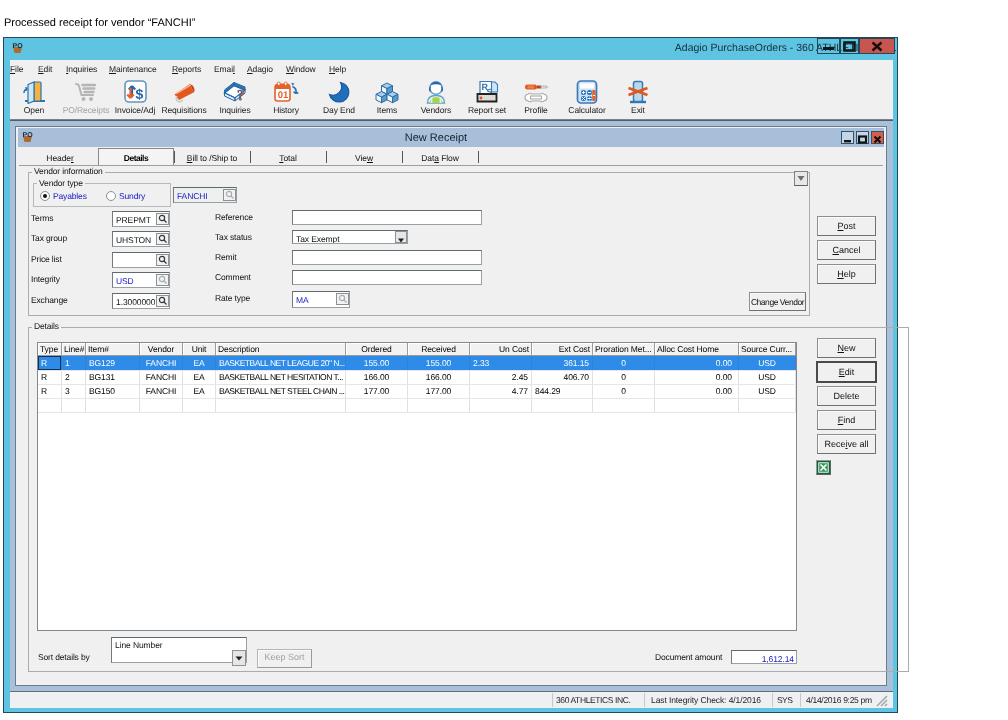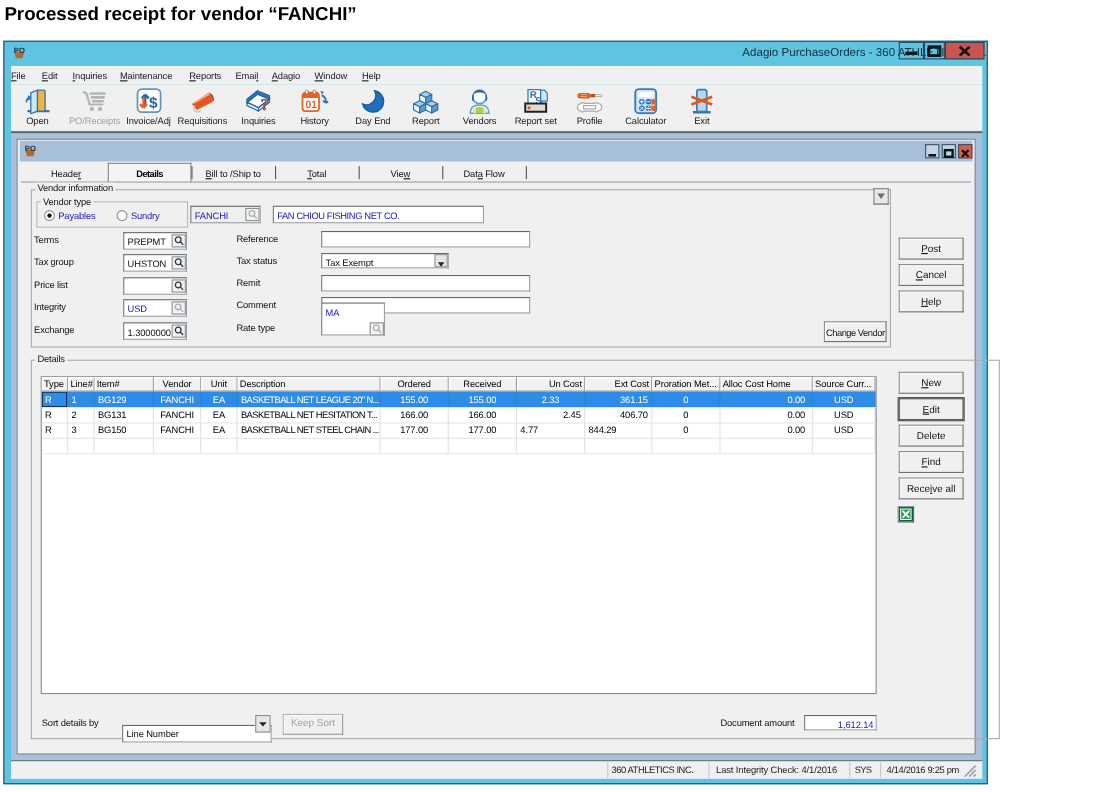--- a/index.html
+++ b/index.html
@@ -1,19 +1,19 @@
 <!DOCTYPE html>
 <html><head>
 <meta charset="utf-8">
 <style>
 * { margin:0; padding:0; box-sizing:border-box; }
 html,body { width:1008px; height:720px; background:#fff; font-family:"Liberation Sans", sans-serif; overflow:hidden; -webkit-font-smoothing:antialiased; text-rendering:geometricPrecision; }
 .abs { position:absolute; }
 #page { position:relative; width:1008px; height:720px; }
-#heading { left:4px; top:3px; font-size:17px; font-weight:bold; color:#000; letter-spacing:0px; }
+#heading { left:4px; top:17px; font-size:11px; font-weight:normal; color:#000; letter-spacing:0px; }
 
 #win { left:3px; top:37px; width:895px; height:676px; background:#5fc4e2; border:1px solid #23485a; }
 #title { left:0; top:0; width:893px; height:21px; }
 #title .t { position:absolute; left:8px; right:0; top:4px; text-align:right; font-size:10.5px; color:#13303c; }
 .winbtn { position:absolute; top:0px; height:16px; border:1px solid #23485a; text-align:center; }
 #btn-min { left:813px; width:23px; }
 #btn-max { left:836px; width:19px; }
 #btn-close { left:855px; width:36px; background:#c9564e; }
 
 #menubar { left:6px; top:22px; width:883px; height:17px; background:#f0f0f0; font-size:8.5px; letter-spacing:-0.1px; color:#1a1a1a; }
@@ -168,21 +168,21 @@
             <path d="M7.5 5.8 L13 8.6 L13 14.2 L7.5 11.4 Z" fill="#eef7fc"></path>
             <path d="M18.5 5.8 L13 8.6 L13 14.2 L18.5 11.4 Z" fill="#569ccd"></path>
             <path d="M7.5 11.5 L13 14.3 L7.5 17.1 L2 14.3 Z" fill="#a7cde9"></path>
             <path d="M2 14.3 L7.5 17.1 L7.5 22.7 L2 19.9 Z" fill="#eef7fc"></path>
             <path d="M13 14.3 L7.5 17.1 L7.5 22.7 L13 19.9 Z" fill="#569ccd"></path>
             <path d="M18.5 11.5 L24 14.3 L18.5 17.1 L13 14.3 Z" fill="#a7cde9"></path>
             <path d="M13 14.3 L18.5 17.1 L18.5 22.7 L13 19.9 Z" fill="#eef7fc"></path>
             <path d="M24 14.3 L18.5 17.1 L18.5 22.7 L24 19.9 Z" fill="#569ccd"></path>
           </g>
         </svg>
-        <div class="lbl">Report</div>
+        <div class="lbl">Items</div>
       </div>
       <div class="tool" style="left:396px">
         <svg width="26" height="24" viewBox="0 0 26 24">
           <circle cx="13" cy="8" r="6.2" fill="#fff" stroke="#5ba3d4" stroke-width="1.4"></circle>
           <path d="M7.5 5.5 Q9 1.8 13 1.8 Q17 1.8 18.5 5.5 Q16 4.2 13 4.2 Q10 4.2 7.5 5.5" fill="#2565a8"></path>
           <path d="M6.8 6 Q5.4 9 6.4 11.5 L8 11.5 Q7 9 7.8 6.5 Z M19.2 6 Q20.6 9 19.6 11.5 L18 11.5 Q19 9 18.2 6.5 Z" fill="#2565a8"></path>
           <path d="M4.5 23 Q4.5 15.5 13 15.5 Q21.5 15.5 21.5 23 Z" fill="#fff" stroke="#5ba3d4" stroke-width="1.4"></path>
           <path d="M6.5 23 Q6.5 17 13 17 Q19.5 17 19.5 23 Z" fill="#a8d24a"></path>
           <path d="M8.5 17.5 L8.5 23 M17.5 17.5 L17.5 23" stroke="#e4f2c0" stroke-width="1.8"></path>
         </svg>
@@ -232,20 +232,21 @@
           <path d="M5 22 L21 22" stroke="#2e75ae" stroke-width="2.4"></path>
           <rect x="8.5" y="1.5" width="9" height="20" rx="2" fill="#b9d7ea" stroke="#3a7ab8" stroke-width="1.5"></rect>
           <path d="M3.5 8 L22.5 15 M22.5 8 L3.5 15" stroke="#e2571f" stroke-width="2.4"></path>
         </svg>
         <div class="lbl">Exit</div>
       </div>
     </div>
     <div id="mdi" class="abs">
       <div id="iwin" class="abs">
         <div id="ititle" class="abs">
+            <div class="t">New Receipt</div>
           <svg class="abs" style="left:4px;top:3px" width="11" height="12" viewBox="0 0 11 12">
               <path d="M1 5 L10 5 L8.5 11 L2.5 11 Z" fill="#b06a30"></path>
               <text x="0.5" y="6" font-size="7" font-weight="bold" fill="#1b2f42" font-family="Liberation Sans">PO</text>
             </svg>
           <div id="ibtn-min" class="ibtn" style="left:823px"><svg width="11" height="11">
                 <rect x="2" y="6" width="7" height="2.4" fill="#0c1418"></rect>
               </svg></div>
           <div id="ibtn-max" class="ibtn" style="left:838px"><svg width="11" height="11">
                 <rect x="2" y="2.5" width="7" height="6" fill="none" stroke="#0c1418" stroke-width="2.2"></rect>
               </svg></div>
@@ -283,21 +284,20 @@
           <div class="abs" style="left:88px;top:44px;width:10px;height:10px;border-radius:50%;background:#fdfdfd;border:1px solid #8b9196"></div>
           <div class="flabel bluetxt" style="left:101px;top:44px">Sundry</div>
 
           <div class="field" style="left:155px;top:40px;width:64px;height:16px;background:#eef0ee"><span class="bluetxt">FANCHI</span></div>
           <div class="mag dis" style="left:205px;top:42px">
               <svg width="11" height="10">
                 <circle cx="5" cy="4" r="2.6" fill="none" stroke="#a9adb1" stroke-width="1.2"></circle>
                 <path d="M7 6 L9.5 8.5" stroke="#a9adb1" stroke-width="1.2"></path>
               </svg>
             </div>
-          <div class="field" style="left:230px;top:40px;width:192px;height:16px"><span class="bluetxt" style="letter-spacing:-0.35px">FAN CHIOU FISHING NET CO.</span></div>
 
           <div class="flabel" style="left:13px;top:66px">Terms</div>
           <div class="field" style="left:94px;top:64px;width:58px;height:16px">PREPMT</div>
           <div class="mag" style="left:138px;top:66px">
               <svg width="11" height="10">
                 <circle cx="5" cy="4" r="2.6" fill="none" stroke="#33383f" stroke-width="1.2"></circle>
                 <path d="M7 6 L9.5 8.5" stroke="#33383f" stroke-width="1.2"></path>
               </svg>
             </div>
           <div class="flabel" style="left:13px;top:86px">Tax group</div>
@@ -338,21 +338,21 @@
           <div class="flabel" style="left:197px;top:85px">Tax status</div>
           <div class="field" style="left:274px;top:83px;width:116px;height:14px">Tax Exempt</div>
           <div class="abs" style="left:377px;top:84px;width:12px;height:12px;background:#e6e6e6;border:1px solid #8e9296"><svg width="10" height="10">
                 <path d="M2 3.5 L8 3.5 L5 7.5 Z" fill="#222"></path>
               </svg></div>
           <div class="flabel" style="left:197px;top:105px">Remit</div>
           <div class="field" style="left:274px;top:103px;width:190px;height:15px"></div>
           <div class="flabel" style="left:197px;top:125px">Comment</div>
           <div class="field" style="left:274px;top:123px;width:190px;height:15px"></div>
           <div class="flabel" style="left:197px;top:146px">Rate type</div>
-          <div class="field" style="left:274px;top:128px;width:58px;height:30px"><span class="bluetxt">MA</span></div>
+          <div class="field" style="left:274px;top:144px;width:58px;height:17px"><span class="bluetxt">MA</span></div>
           <div class="mag" style="left:318px;top:146px">
               <svg width="11" height="10">
                 <circle cx="5" cy="4" r="2.6" fill="none" stroke="#a9adb1" stroke-width="1.2"></circle>
                 <path d="M7 6 L9.5 8.5" stroke="#a9adb1" stroke-width="1.2"></path>
               </svg>
             </div>
           <div class="btn" style="left:731px;top:145px;width:57px;height:19px;padding-top:4px;font-size:8.5px;letter-spacing:-0.45px">Change Vendor</div>
 
           <div class="gbox" style="left:10px;top:180px;width:881px;height:345px">
             <div id="grid">
@@ -371,21 +371,21 @@
               <div class="gh" style="left:701px;width:57px">Source Curr...</div>
               <div id="selrow">
                 <div class="gc" style="left:0;width:24px;box-shadow:inset 0 0 0 1px #10314f">R</div>
                 <div class="gc" style="left:24px;width:24px">1</div>
                 <div class="gc" style="left:48px;width:54px">BG129</div>
                 <div class="gc" style="left:102px;width:43px;text-align:center">FANCHI</div>
                 <div class="gc" style="left:145px;width:33px;text-align:center">EA</div>
                 <div class="gc" style="left:178px;width:130px;letter-spacing:-0.5px">BASKETBALL NET LEAGUE 20" N...</div>
                 <div class="gc" style="left:308px;width:62px;text-align:center">155.00</div>
                 <div class="gc" style="left:370px;width:62px;text-align:center">155.00</div>
-                <div class="gc" style="left:432px;width:62px;text-align:center">2.33</div>
+                <div class="gc" style="left:432px;width:62px;text-align:left">2.33</div>
                 <div class="gc" style="left:494px;width:61px;text-align:right">361.15</div>
                 <div class="gc" style="left:555px;width:62px;text-align:center">0</div>
                 <div class="gc" style="left:617px;width:84px;text-align:right;padding-right:6px">0.00</div>
                 <div class="gc" style="left:701px;width:57px;text-align:center">USD</div>
               </div>
               <div class="grow" style="top:27px">
                 <div class="gc" style="left:0;width:24px">R</div>
                 <div class="gc" style="left:24px;width:24px">2</div>
                 <div class="gc" style="left:48px;width:54px">BG131</div>
                 <div class="gc" style="left:102px;width:43px;text-align:center">FANCHI</div>
@@ -401,21 +401,21 @@
               </div>
               <div class="grow" style="top:41px">
                 <div class="gc" style="left:0;width:24px">R</div>
                 <div class="gc" style="left:24px;width:24px">3</div>
                 <div class="gc" style="left:48px;width:54px">BG150</div>
                 <div class="gc" style="left:102px;width:43px;text-align:center">FANCHI</div>
                 <div class="gc" style="left:145px;width:33px;text-align:center">EA</div>
                 <div class="gc" style="left:178px;width:130px;letter-spacing:-0.5px">BASKETBALL NET STEEL CHAIN ...</div>
                 <div class="gc" style="left:308px;width:62px;text-align:center">177.00</div>
                 <div class="gc" style="left:370px;width:62px;text-align:center">177.00</div>
-                <div class="gc" style="left:432px;width:62px;text-align:left">4.77</div>
+                <div class="gc" style="left:432px;width:62px;text-align:right">4.77</div>
                 <div class="gc" style="left:494px;width:61px;">844.29</div>
                 <div class="gc" style="left:555px;width:62px;text-align:center">0</div>
                 <div class="gc" style="left:617px;width:84px;text-align:right;padding-right:6px">0.00</div>
                 <div class="gc" style="left:701px;width:57px;text-align:center">USD</div>
               </div>
               <div class="grow" style="top:55px">
                 <div class="gc" style="left:0;width:24px;height:14px"></div>
                 <div class="gc" style="left:24px;width:24px;height:14px"></div>
                 <div class="gc" style="left:48px;width:54px;height:14px"></div>
                 <div class="gc" style="left:102px;width:43px;height:14px"></div>
@@ -431,21 +431,21 @@
               </div>
               <div class="rowline" style="top:27px"></div>
               <div class="rowline" style="top:41px"></div>
               <div class="rowline" style="top:55px"></div>
               <div class="rowline" style="top:69px"></div>
             </div>
           </div>
           <div class="glabel" style="left:14px;top:174px">Details</div>
 
           <div class="flabel" style="left:20px;top:505px">Sort details by</div>
-          <div class="field" style="left:93px;top:512px;width:136px;height:16px;padding-top:2px">Line Number</div>
+          <div class="field" style="left:93px;top:490px;width:136px;height:26px;padding-top:2px">Line Number</div>
           <div class="abs" style="left:214px;top:503px;width:14px;height:16px;background:#e6e6e6;border:1px solid #8e9296"><svg width="12" height="14">
                 <path d="M2.5 5.5 L9.5 5.5 L6 9.5 Z" fill="#222"></path>
               </svg></div>
           <div class="btn" style="left:239px;top:502px;width:55px;height:19px;padding-top:2px;color:#9ba2a6;border-color:#b5b5b5;border-bottom-color:#9a9a9a;border-right-color:#9a9a9a">Keep Sort</div>
           <div class="flabel" style="left:637px;top:505px">Document amount</div>
           <div class="field" style="left:713px;top:503px;width:66px;height:14px;text-align:right"><span class="bluetxt">1,612.14</span></div>
 
           <div class="btn" style="left:799px;top:69px"><u>P</u>ost</div>
           <div class="btn" style="left:799px;top:93px"><u>C</u>ancel</div>
           <div class="btn" style="left:799px;top:117px"><u>H</u>elp</div>

